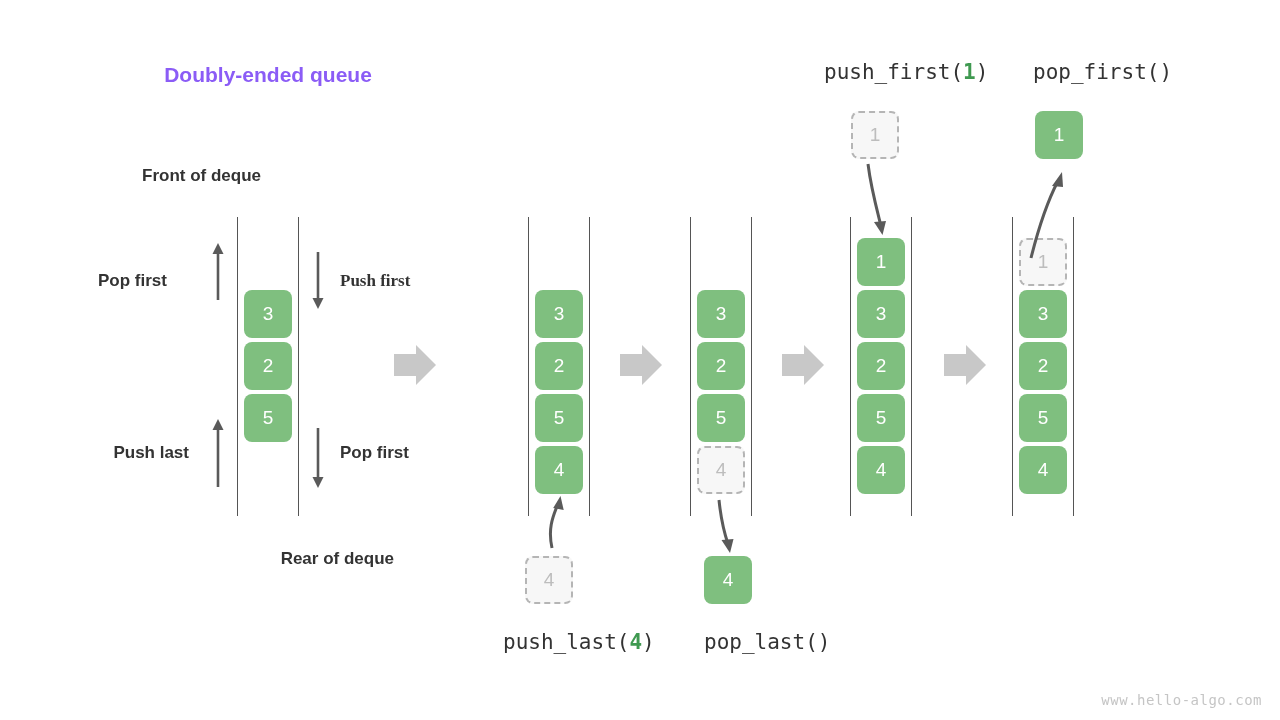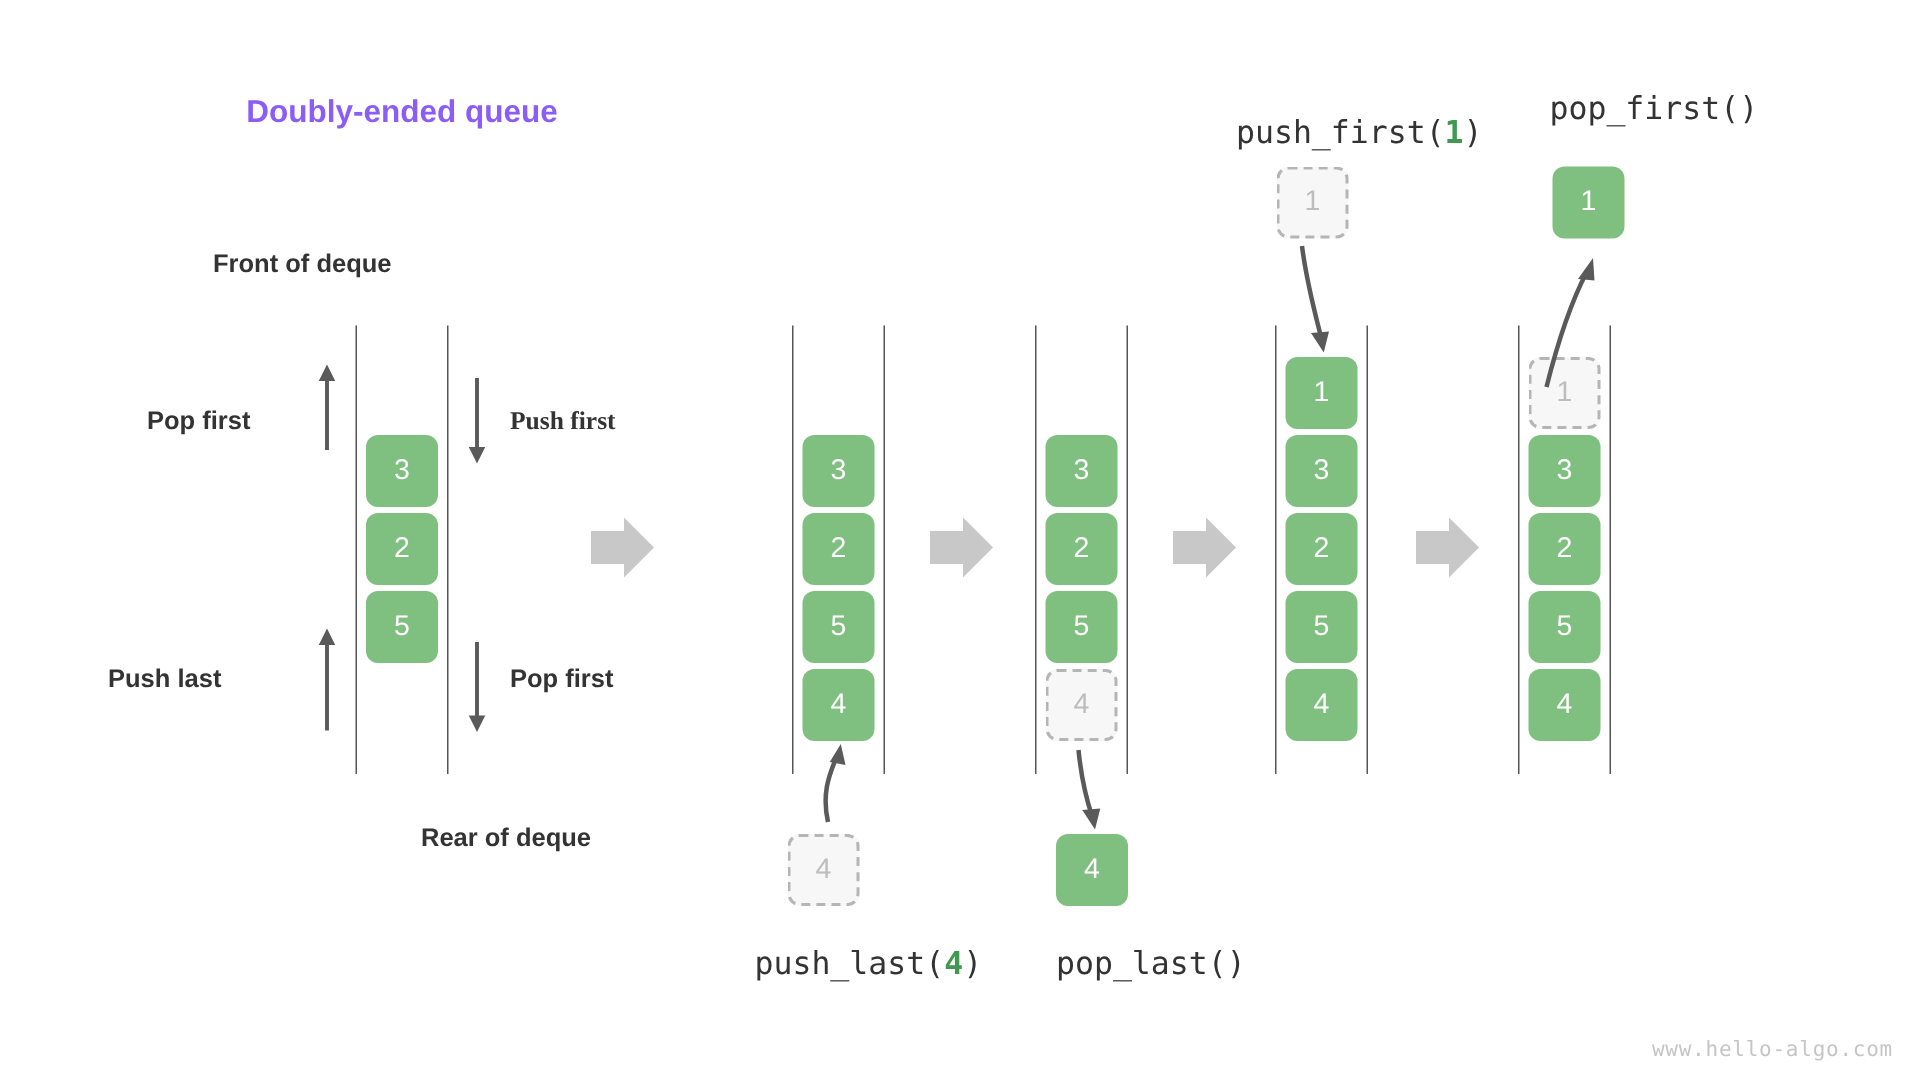--- a/index.html
+++ b/index.html
@@ -110,24 +110,24 @@
 
 <div class="stage">
 
   <div class="title title-l1">Doubly-ended queue</div>
 
   <div class="label-bold front-label">Front of deque</div>
   <div class="label-bold rear-label">Rear of deque</div>
 
   <div class="label-bold" style="left:60px; top:271px; width:145px; text-align:center;">Pop first</div>
   <div class="label-bold" style="left:340px; top:271px; width:160px; text-align:left;font-family:Liberation Serif, serif;">Push first</div>
-  <div class="label-bold" style="left:72px; top:443px; width:145px; ">Push last</div>
+  <div class="label-bold" style="left:44px; top:443px; width:145px; text-align:right;">Push last</div>
   <div class="label-bold" style="left:340px; top:443px; width:160px; text-align:left;">Pop first</div>
 
-  <div class="mono-label" style="left:824px; top:60px;margin-top:16px;"><span>push_first(</span><span class="arg">1</span><span>)</span></div>
+  <div class="mono-label" style="left:824px; top:60px;"><span>push_first(</span><span class="arg">1</span><span>)</span></div>
 
   <div class="mono-label" style="left:1033px; top:60px;">pop_first()</div>
 
   <div class="mono-label" style="left:503px; top:630px;"><span>push_last(</span><span class="arg">4</span><span>)</span></div>
 
   <div class="mono-label" style="left:704px; top:630px;">pop_last()</div>
 
   <div>
     <div class="rail" style="left:237px; top:217px; height:299px;"></div>
     <div class="rail" style="left:298px; top:217px; height:299px;"></div>

